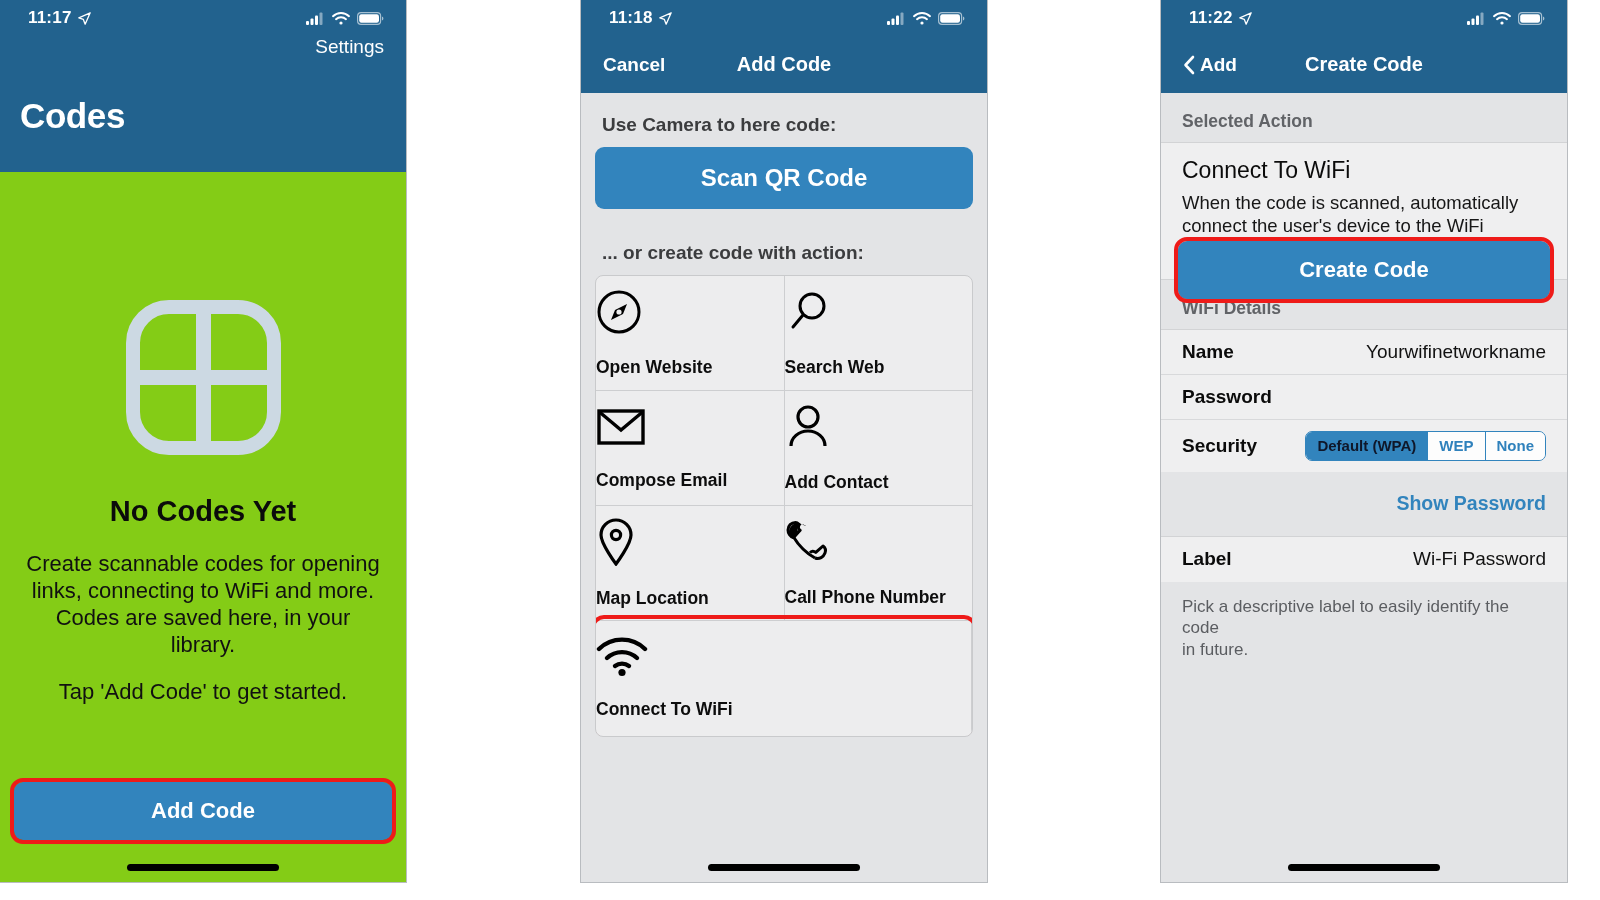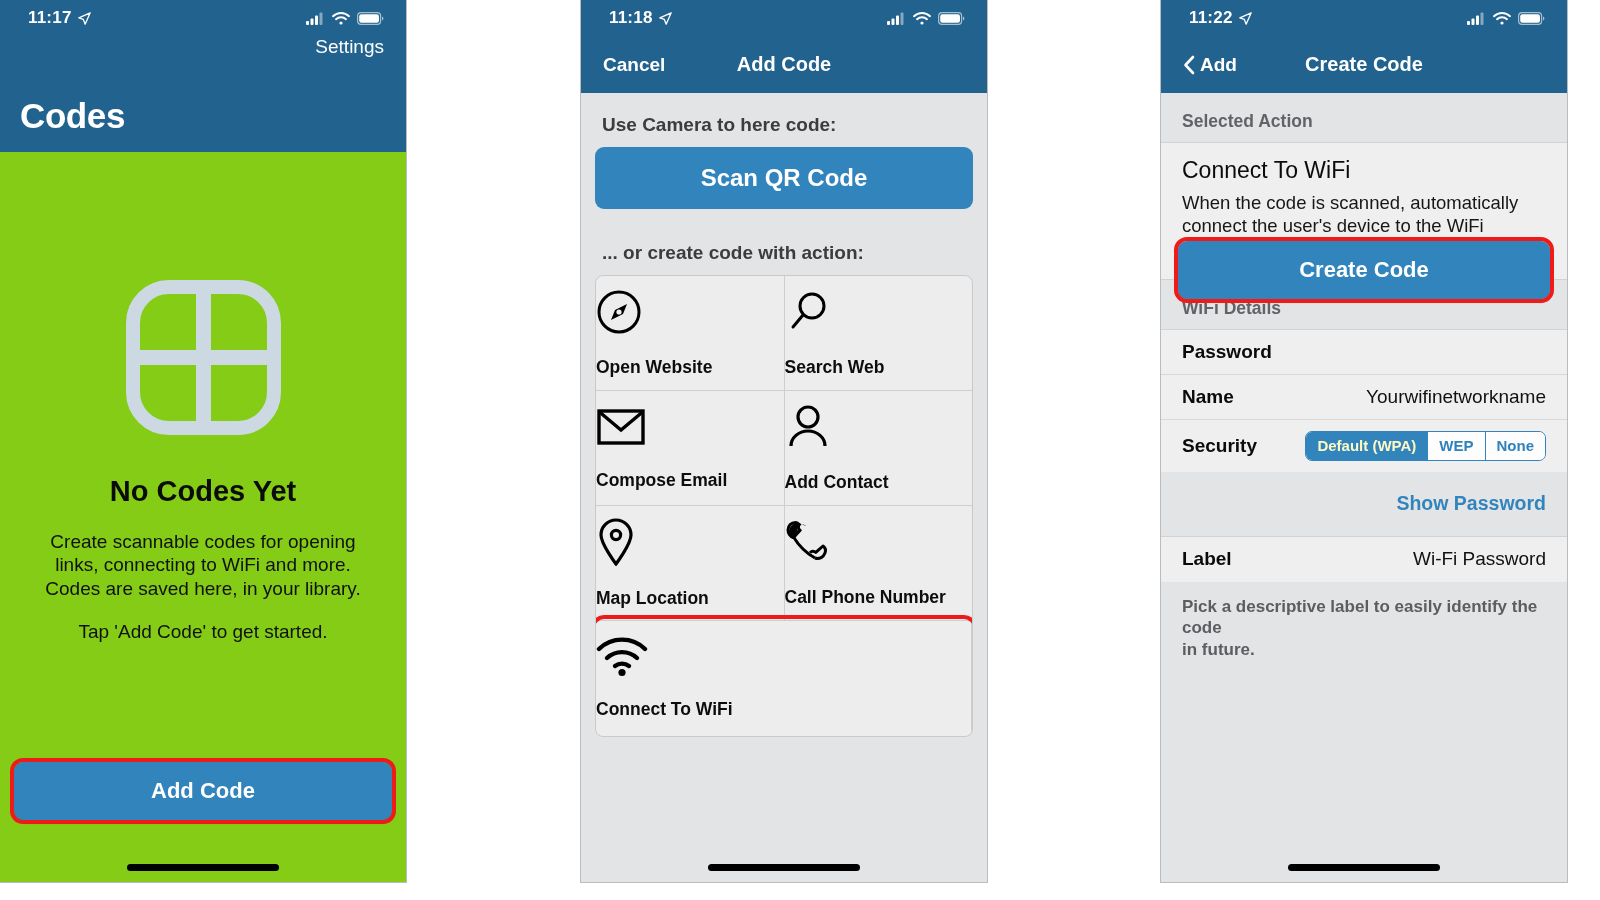--- a/index.html
+++ b/index.html
@@ -54,21 +54,21 @@
     align-items: flex-start;
     justify-content: flex-end;
     padding: 0 22px;
   }
   .nav-action { font-size: 19px; color: #fff; }
   .largetitle {
     background: #22628e;
     color: #fff;
     font-size: 35px;
     font-weight: bold;
-    padding: 0 20px 16px 20px;
+    padding: 0 20px 36px 20px;
     letter-spacing: -0.4px;
   }
   .nav-center {
     height: 57px;
     display: flex;
     align-items: center;
     padding: 0 22px;
   }
   .nav-left-btn {
     font-size: 19px;
@@ -99,21 +99,21 @@
   }
   .empty-icon { margin-top: 128px; }
   .empty-title {
     margin-top: 40px;
     font-size: 29px;
     font-weight: bold;
     color: #0b0b0b;
   }
   .empty-body {
     margin-top: 22px;
-    font-size: 19px;
+    font-size: 22px;
     line-height: 1.23;
     color: #111;
     text-align: center;
     width: 360px;
   }
   .empty-body .spacer { display: block; height: 20px; }
 
   .bigbutton {
     position: absolute;
     left: 14px;
@@ -250,41 +250,40 @@
     align-items: center;
     justify-content: center;
     font-size: 15px;
     font-weight: bold;
     color: #2f81bc;
     background: #fdfdfd;
     padding: 0 11px;
     border-right: 1px solid #3284bd;
   }
   .seg div:last-child { border-right: none; }
-  .seg div.on { background: #3284bd; color: #fef9c3; }
+  .seg div.on { background: #3284bd; color: #0f172a; }
 
   .showpw-area {
     height: 64px;
     background: #e3e4e6;
     display: flex;
     align-items: center;
     justify-content: flex-end;
     padding: 0 21px;
   }
   .showpw {
     color: #3284bd;
     font-size: 19.5px;
     font-weight: bold;
   }
   .footnote {
     font-size: 17px;
     color: #5b5d61;
     line-height: 1.26;
     padding: 14px 21px 0 21px;
-    font-weight: bold;
   }
 
   svg { display: block; }
 </style>
 </head>
 <body>
 
 <div class="stage">
 
   <div class="phone" id="phone1">
@@ -507,26 +506,26 @@
         <div class="act-title">Connect To WiFi</div>
         <div class="act-desc">
           <span>When the code is scanned, automatically</span><br>
           <span>connect the user's device to the WiFi network.</span>
         </div>
       </div>
 
       <div class="grouphead">WiFi Details</div>
       <div class="rows">
         <div class="row">
+          <span class="rlabel">Name</span>
+          <span class="rvalue">Yourwifinetworkname</span>
+        </div>
+        <div class="row">
           <span class="rlabel">Password</span>
           <span class="rvalue"></span>
-        </div>
-        <div class="row">
-          <span class="rlabel">Name</span>
-          <span class="rvalue">Yourwifinetworkname</span>
         </div>
         <div class="row tall">
           <span class="rlabel">Security</span>
           <span class="seg">
             <div class="on">Default (WPA)</div>
             <div>WEP</div>
             <div>None</div>
           </span>
         </div>
       </div>

